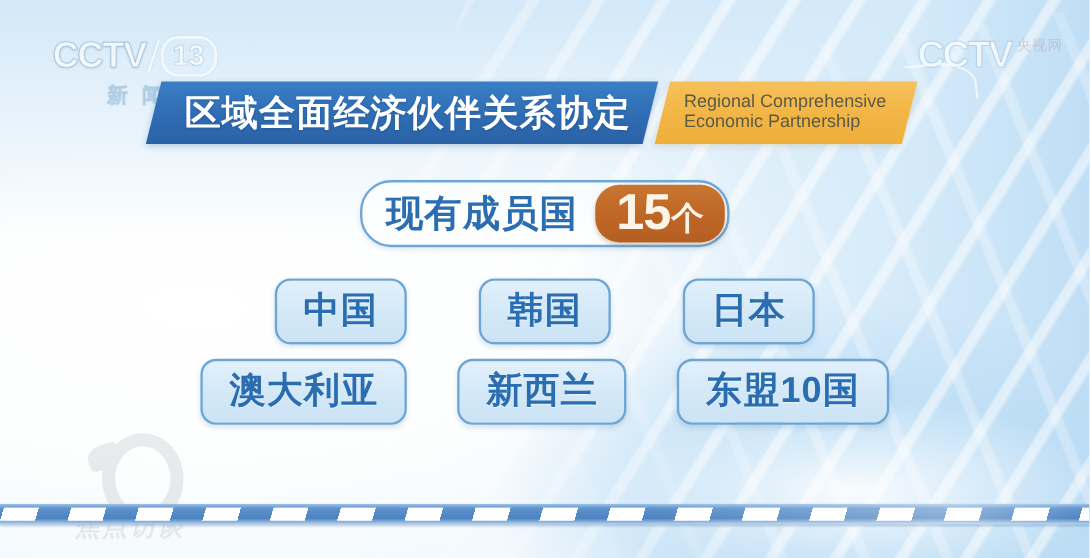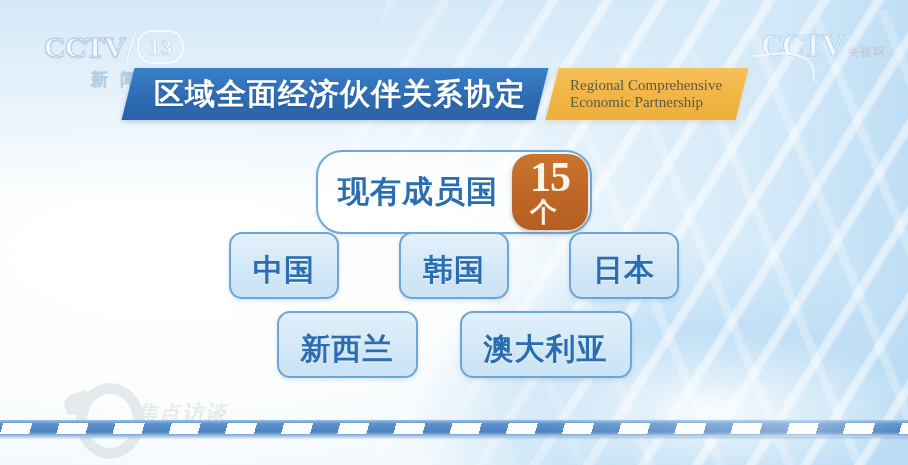--- a/index.html
+++ b/index.html
@@ -5,21 +5,21 @@
   html, body {
     margin: 0;
     padding: 0;
     background: #ffffff;
   }
   #screen {
     position: relative;
     width: 908px;
     height: 465px;
     overflow: hidden;
-    font-family: Liberation Serif, serif;
+    font-family: Liberation Sans, sans-serif;
     background: #eaf4fc;
   }
 
   
   .bg-base {
     position: absolute; inset: 0;
     background:
       radial-gradient(140% 120% at 18% 55%, #ffffff 0%, #fdfefe 22%, #f3f9fd 42%, #e3f0fa 66%, #cfe5f7 100%);
   }
   .bg-top-tint {
@@ -114,20 +114,21 @@
     display: flex; align-items: flex-end; gap: 4px; opacity: .72;
   }
   .cctv-com .cc-main {
     font-size: 31px; font-weight: 700; letter-spacing: -1.5px;
     color: rgba(255,255,255,0.95);
     -webkit-text-stroke: 0.9px rgba(160,196,224,0.85);
     line-height: 1;
   }
   .cctv-com .cc-cn {
     font-size: 12px; letter-spacing: 1px; color: rgba(190,150,150,0.55);
+    margin-bottom: 14px;
   }
   .cc-swoosh {
     position: absolute; right: 72px; top: 22px; width: 56px; height: 30px;
     border: 2px solid rgba(255,255,255,0.9);
     border-bottom-color: transparent; border-left-color: transparent;
     border-radius: 0 60% 0 0;
     transform: rotate(-6deg);
   }
 
   
@@ -178,51 +179,50 @@
     color: #2a6db0; font-size: 31px; font-weight: 700; letter-spacing: 1px;
     padding-right: 14px; white-space: nowrap;
     text-shadow: 0 1px 0 rgba(255,255,255,.8);
   }
   .members-pill {
     background: linear-gradient(180deg, #c9752f 0%, #bc6526 60%, #b45f22 100%);
     border-radius: 20px;
     padding: 2px 18px 4px 18px;
     display: flex; align-items: baseline; gap: 1px;
     box-shadow: 0 2px 4px rgba(130,70,25,.3);
-    flex-direction: column;
   }
   .members-count {
     color: #fdf4e8; font-size: 42px; font-weight: 700; line-height: 1; letter-spacing: -1px;
   }
   .members-unit {
     color: #fdf4e8; font-size: 27px; font-weight: 700; line-height: 1;
   }
 
   
   .countries { position: absolute; left: 0; right: 0; top: 232px; }
   .c-row { display: flex; justify-content: center; align-items: center; }
   .c-row.row1 { gap: 60px; }
   .c-row.row2 { gap: 42px; margin-top: 12px; }
   .pill {
     border: 2px solid #6ea5d4;
     border-radius: 13px;
     background: linear-gradient(180deg, #e2f0fb 0%, #d3e8f7 55%, #cbe3f5 100%);
-    padding: 16px 22px 6px 22px;
+    padding: 4px 22px 6px 22px;
     color: #2a6db0;
     font-size: 30px; font-weight: 700; letter-spacing: 1px;
     white-space: nowrap;
     box-shadow: 0 2px 4px rgba(90,140,185,.22);
     text-shadow: 0 1px 0 rgba(255,255,255,.55);
   }
 
   
   .focus-wm {
     position: absolute; left: 62px; bottom: 12px;
     opacity: .16;
-    display: flex; align-items: center;
+    display: flex; flex-direction: column; align-items: center;
   }
   .focus-wm .glyph {
     position: relative; width: 74px; height: 74px;
   }
   .focus-wm .glyph::before {
     content: ""; position: absolute; left: 14px; top: 4px;
     width: 46px; height: 54px; border-radius: 50%;
     border: 11px solid #7f8b96;
   }
   .focus-wm .glyph::after {
@@ -308,22 +308,23 @@
     </div>
   </div>
 
   <div class="countries">
     <div class="c-row row1">
       <div class="pill">中国</div>
       <div class="pill">韩国</div>
       <div class="pill">日本</div>
     </div>
     <div class="c-row row2">
+      <div class="pill">澳大利亚</div>
       <div class="pill">新西兰</div>
-      <div class="pill">澳大利亚</div>
+      <div class="pill">东盟10国</div>
     </div>
   </div>
 
   <div class="focus-wm">
     <div class="glyph"></div>
     <div class="wm-text">焦点访谈</div>
   </div>
 
   <div class="film-strip"></div>
   <div class="strip-shine"></div>

